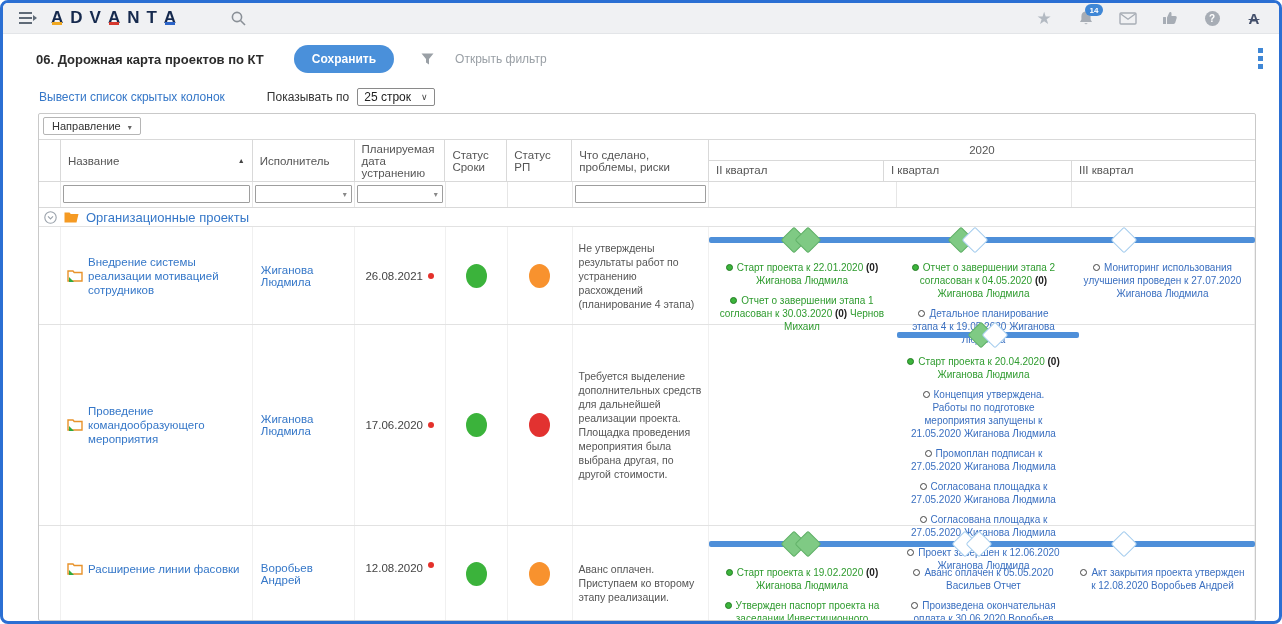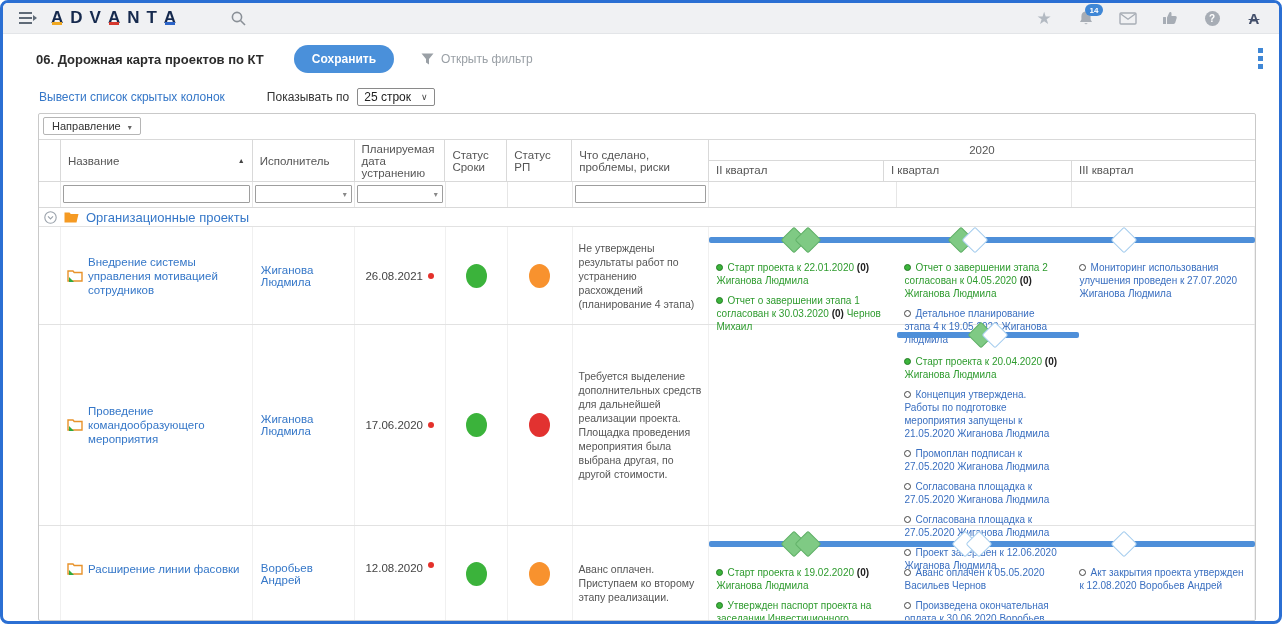--- a/index.html
+++ b/index.html
@@ -22,21 +22,21 @@
   .ticon { position:relative; width:18px; height:18px; display:flex; align-items:center; justify-content:center; color:#a7adb5; cursor:pointer; }
   .star-glyph { font-size:17px; color:#b3bac2; line-height:1; }
   .badge { position:absolute; top:-5px; left:8px; min-width:18px; height:12px; background:#3f87d6; border-radius:7px; color:#fff; font-size:8px; font-weight:bold; display:flex; align-items:center; justify-content:center; padding:0 3px; }
   .qmark { width:15px; height:15px; background:#a7adb5; border-radius:50%; color:#fff; font-size:10px; font-weight:bold; display:flex; align-items:center; justify-content:center; }
   .amark { font-size:15px; font-weight:bold; color:#44506b; text-decoration:line-through; }
 
   
   .toolbar { height:50px; display:flex; align-items:center; padding-left:33px; position:relative; }
   .page-title { font-size:13px; font-weight:bold; color:#2b2b2b; }
   .save-btn { margin-left:30px; background:#4a90da; border:none; color:#fff; font-size:12px; font-weight:bold; padding:7px 18px; border-radius:15px; cursor:pointer; font-family:inherit; }
-  .filterbox { margin-left:27px; display:flex; align-items:center; gap:7px; color:#9aa0a6; font-size:12px; cursor:pointer; }
+  .filterbox { margin-left:27px; display:flex; align-items:center; gap:21px; color:#9aa0a6; font-size:12px; cursor:pointer; }
   .kebab { position:absolute; right:16px; top:14px; display:flex; flex-direction:column; gap:3px; cursor:pointer; }
   .kebab i { width:5px; height:5px; background:#3f87d6; display:block; }
 
   
   .controls { height:26px; display:flex; align-items:center; padding-left:36px; }
   .link { color:#3577c8; font-size:12px; cursor:pointer; }
   .pagesize-label { margin-left:42px; font-size:12px; color:#333; }
   .pagesize { margin-left:8px; border:1px solid #8a8a8a; border-radius:2px; font-size:12px; color:#222; padding:1px 6px; display:flex; gap:10px; align-items:center; cursor:pointer; background:#fff; }
   .pagesize .caret { font-size:9px; color:#444; }
 
@@ -84,21 +84,21 @@
   .r3 .done-cell { padding-top:36px; }
 
   .tl-cell { position:relative; }
   .tl-bar { position:absolute; height:6px; background:#4e8fd9; border-radius:2px; }
   .marker { position:absolute; width:19px; height:19px; border-radius:2px; transform:translate(-50%,-50%) rotate(45deg); }
   .marker.green { background:#7fca84; border:1px solid #62b169; z-index:2; }
   .marker.white { background:#fff; border:1px solid #a6cdee; z-index:3; }
   .ms-wrap { position:absolute; left:0; width:546px; display:flex; }
   .ms-col { padding:0 10px 0 7px; }
   .ms-col.w1{width:188px;} .ms-col.w2{width:175px;} .ms-col.w3{width:183px;}
-  .ms { font-size:10px; line-height:13px; margin:0 0 7px 0; }
+  .ms { font-size:10px; line-height:13px; margin:0 0 7px 0;text-align:center; }
   .ms .bullet { display:inline-block; width:7px; height:7px; border-radius:50%; margin-right:4px; position:relative; top:0px; }
   .ms.done { color:#2e9b2e; }
   .ms.pending { color:#3a6fc0; }
   .ms.done .bullet { background:#3cb43c; border:1px solid #237d23; }
   .ms.pending .bullet { background:#fff; border:1px solid #444; }
   .ms .cnt { font-weight:bold; color:#222; }
 </style>
 </head>
 <body>
 
@@ -245,21 +245,21 @@
     </div>
 
     <div id="rows-region">
         <div class="prow r1">
     <div class="cell c-exp"></div>
     <div class="cell c-name name-cell">
       <svg class="proj-icon" width="16" height="14" viewBox="0 0 16 14">
         <path d="M1 2h5l1.2 1.5H15V12H1z" fill="none" stroke="#e8922a" stroke-width="1.4"></path>
         <path d="M2 13 L2 8 L7 13 Z" fill="#2faa3e"></path>
       </svg>
-      <span class="plink">Внедрение системы управления мотивацией сотрудников</span>
+      <span class="plink">Внедрение системы реализации мотивацией сотрудников</span>
     </div>
     <div class="cell c-exec exec-cell">
       <span>Жиганова Людмила</span>
     </div>
     <div class="cell c-date date-cell">
       <span>26.08.2021</span>
       <span class="reddot"></span>
     </div>
     <div class="cell c-term stat-cell">
       <span class="stat" style="background: rgb(59, 179, 59);"></span>
@@ -361,21 +361,21 @@
       <span>Аванс оплачен. Приступаем ко второму этапу реализации.</span>
     </div>
     <div class="cell c-qtr tl-cell">
       <div class="tl-bar" style="left: 0px; width: 546px; top: 15px;"></div>
       <div class="ms-wrap" style="top: 40px;">
         <div class="ms-col w1">
                 <p class="ms done"><span class="bullet"></span>Старт проекта к 19.02.2020 <span class="cnt">(0)</span> <span>Жиганова Людмила</span></p>
                 <p class="ms done"><span class="bullet"></span>Утвержден паспорт проекта на заседании Инвестиционного коммитета к 10.03.2020  </p>
               </div>
         <div class="ms-col w2">
-                <p class="ms pending"><span class="bullet"></span>Аванс оплачен к 05.05.2020 <span>Васильев Чернов</span></p>
+                <p class="ms pending"><span class="bullet"></span>Аванс оплачен к 05.05.2020 <span>Васильев Отчет</span></p>
                 <p class="ms pending"><span class="bullet"></span>Произведена окончательная оплата к 30.06.2020 <span>Воробьев Андрей</span></p>
               </div>
         <div class="ms-col w3">
                 <p class="ms pending"><span class="bullet"></span>Акт закрытия проекта утвержден к 12.08.2020 <span>Воробьев Андрей</span></p>
               </div>
       </div>
     <div class="marker green" style="left: 85px; top: 18px;"></div>
             <div class="marker green" style="left: 99px; top: 18px;"></div>
             <div class="marker white" style="left: 256px; top: 18px;"></div>
             <div class="marker white" style="left: 270px; top: 18px;"></div>

